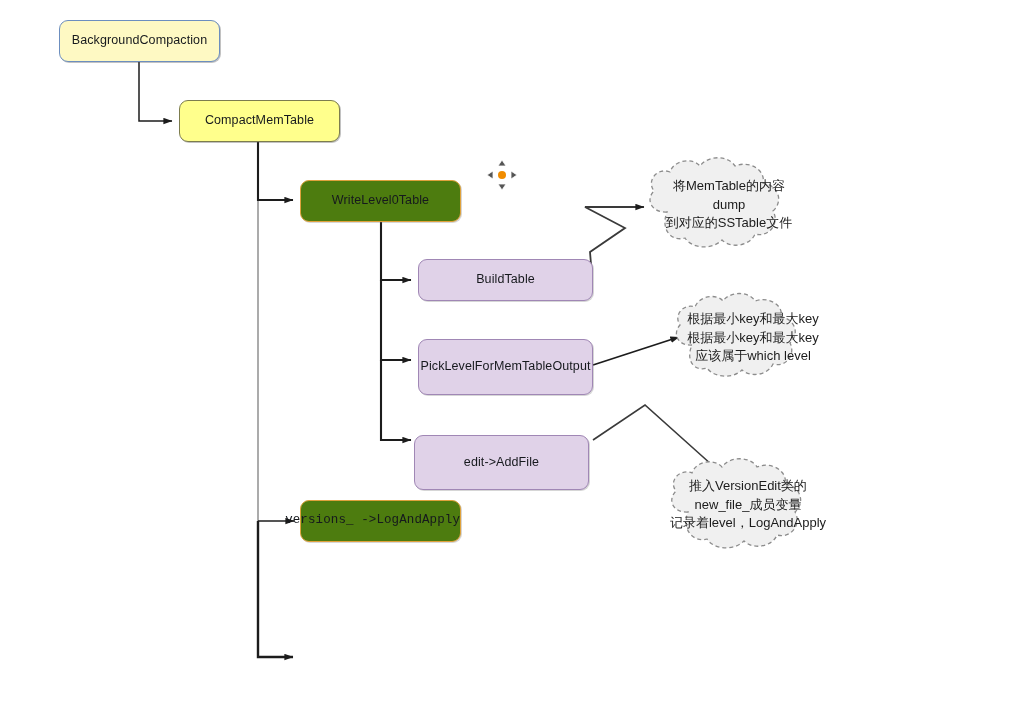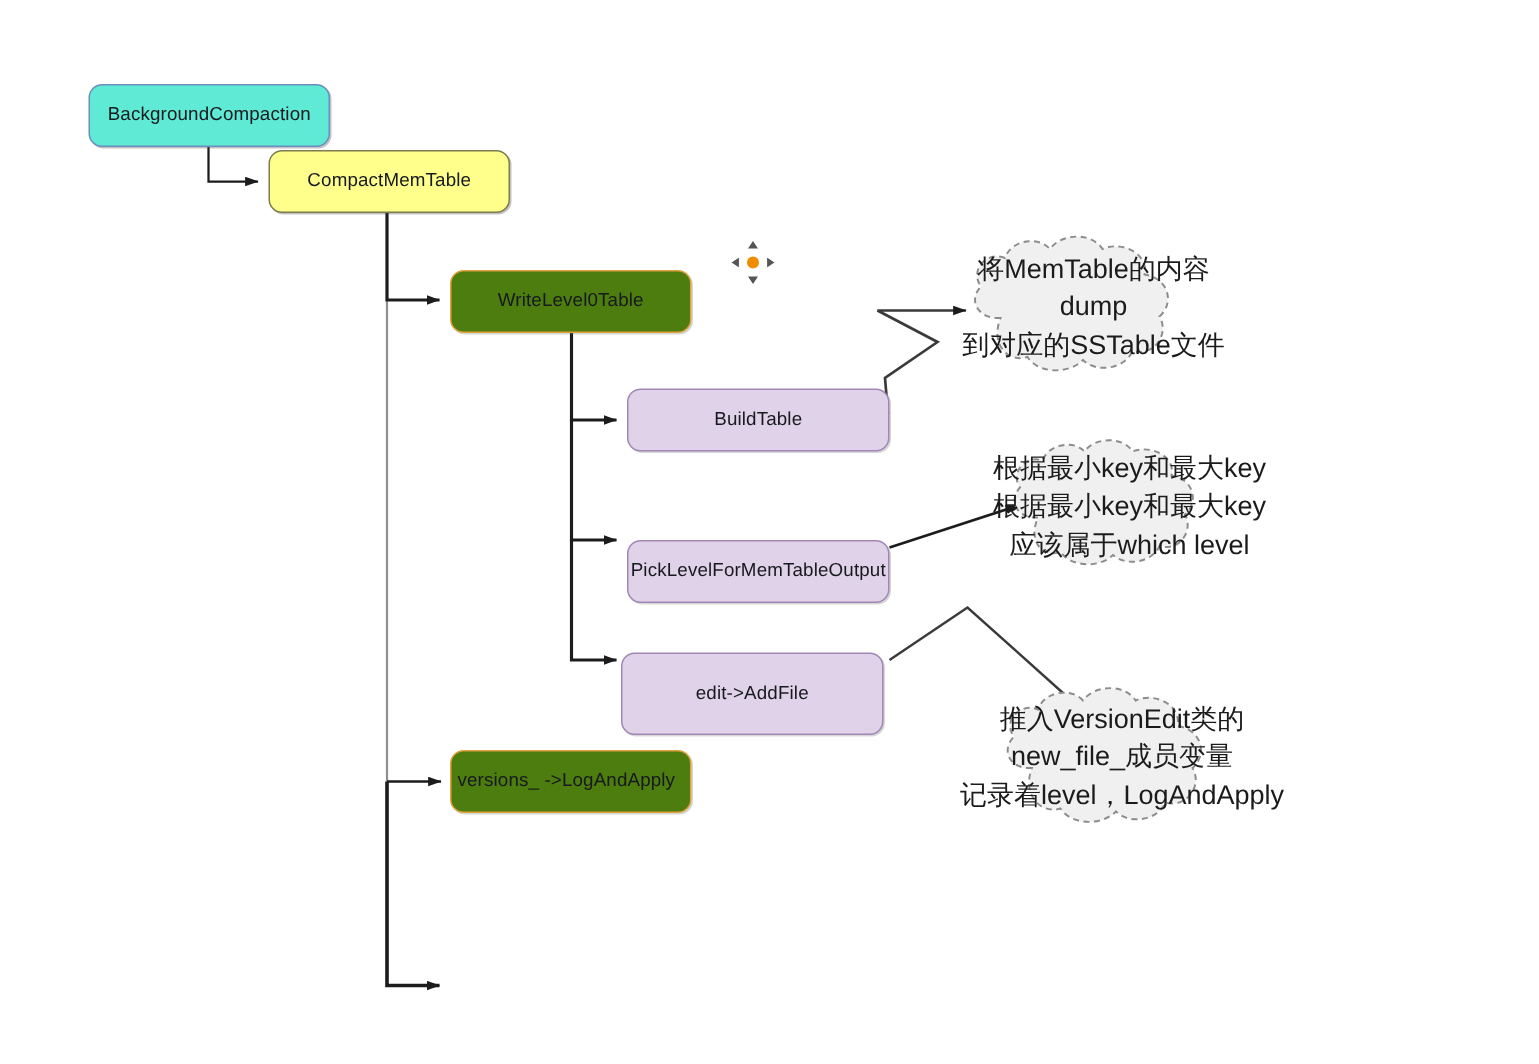--- a/index.html
+++ b/index.html
@@ -35,24 +35,23 @@
     justify-content: center;
     text-align: center;
     border-radius: 9px;
     font-size: 12.5px;
     line-height: 1.25;
     color: #16191d;
     letter-spacing: 0.1px;
     white-space: nowrap;
   }
   .node-blue {
-    background: #5eead4;
+    background: #fef9c3;
     border: 1.3px solid #6c8ebf;
     box-shadow: 1px 1px 0 rgba(80,80,80,0.35);
-    margin-top: 36px;
   }
   .node-yellow {
     background: #ffff8c;
     border: 1.4px solid #7c7c4e;
     box-shadow: 1px 1px 0 rgba(80,80,80,0.35);
   }
   .node-peach {
     background: #4d7c0f;
     border: 1.4px solid #e0a23c;
     box-shadow: 1px 1px 0 rgba(120,120,120,0.3);
@@ -64,40 +63,41 @@
   }
   .node-cream-serif {
     background: #fdfcc8;
     border: 1.8px solid #2e2e2e;
     border-radius: 8px;
     font-family: "Liberation Serif", "DejaVu Serif", serif;
     font-size: 14px;
     box-shadow: 1px 1px 0 rgba(60,60,60,0.4);
   }
   .node-left {
-    justify-content: flex-start;
+    justify-content: flex-end;
     padding-left: 4px;
+    font-family: Liberation Mono, monospace;
   }
   .cloud {
     position: absolute;
     display: flex;
     align-items: center;
     justify-content: center;
   }
   .cloud-text {
     position: absolute;
     left: 0;
     top: 0;
     width: 100%;
     height: 100%;
     display: flex;
     flex-direction: column;
     align-items: center;
     justify-content: center;
-    font-size: 18px;
+    font-size: 13px;
     line-height: 1.42;
     color: #1b1b1b;
     text-align: center;
     pointer-events: none;
   }
   .cloud-text span { display: block; white-space: nowrap; }
   .move-handle {
     position: absolute;
     width: 32px;
     height: 32px;
@@ -191,21 +191,21 @@
   </div>
 
   <div class="node node-peach" style="left:300px; top:180px; width:161px; height:42px;">
     <span>WriteLevel0Table</span>
   </div>
 
   <div class="node node-purple" style="left:418px; top:259px; width:175px; height:42px;">
     <span>BuildTable</span>
   </div>
 
-  <div class="node node-purple" style="left:418px; top:339px; width:175px; height:42px;margin-top:21px;">
+  <div class="node node-purple" style="left:418px; top:339px; width:175px; height:56px;">
     <span>PickLevelForMemTableOutput</span>
   </div>
 
   <div class="node node-purple" style="left:414px; top:419px; width:175px; height:55px;margin-top:16px;">
     <span>edit-&gt;AddFile</span>
   </div>
 
   <div class="node node-peach node-left" style="left:300px; top:500px; width:161px; height:42px;">
     <span>versions_ -&gt;LogAndApply</span>
   </div>

